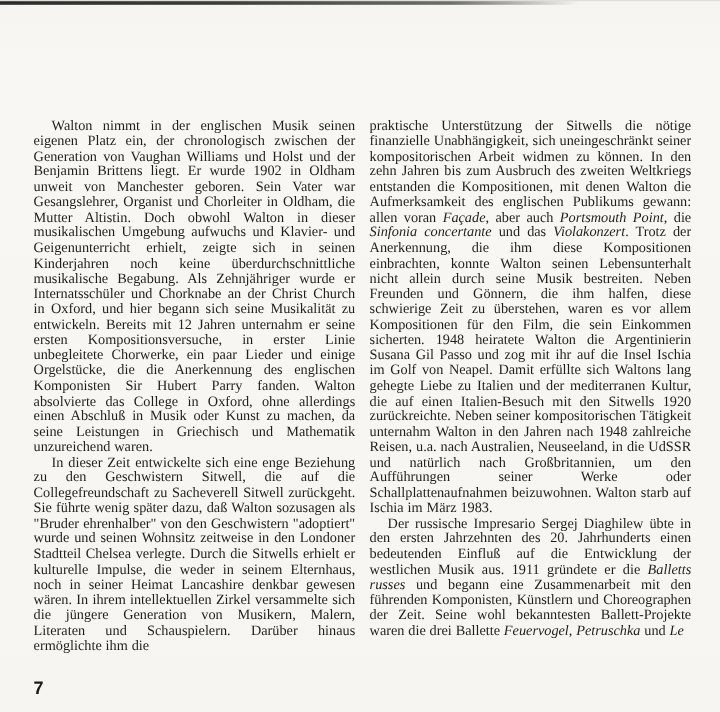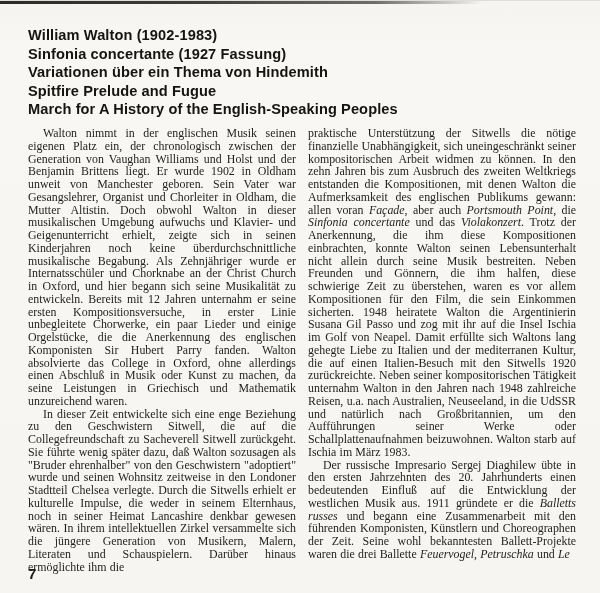--- a/index.html
+++ b/index.html
@@ -32,21 +32,21 @@
   .header{
     position:absolute;left:28px;top:26px;right:24px;
     font-family:"Liberation Sans", sans-serif;
     font-weight:bold;
     font-size:14.6px;
     line-height:18.6px;
     letter-spacing:0.1px;
     color:#141413;
   }
   .columns{
-    position:absolute;left:28px;top:127px;
+    position:absolute;left:28px;top:98px;
     width:548px;height:450px;
     display:flex;
     column-gap:12px;
     overflow:hidden;
   }
   .col{
     width:268px;
     text-align:justify;
     font-size:11.9px;
     line-height:12.75px;
@@ -70,27 +70,20 @@
   }
 </style>
 </head>
 <body>
 
 <div class="page">
 
   <div class="scan-edge-faint"></div>
   <div class="scan-edge"></div>
 
-  <div class="header">
-    <div>William Walton (1902-1983)</div>
-    <div>Sinfonia concertante (1927 Fassung)</div>
-    <div>Variationen über ein Thema von Hindemith</div>
-    <div>Spitfire Prelude and Fugue</div>
-    <div>March for A History of the English-Speaking Peoples</div>
-  </div>
 
   <div class="columns">
     <div class="col">
         <p class="para indent"><span>Walton nimmt in der englischen Musik seinen eigenen Platz ein, der chronologisch zwischen der Generation von Vaughan Williams und Holst und der Benjamin Brittens liegt. Er wurde 1902 in Oldham unweit von Manchester geboren. Sein Vater war Gesangslehrer, Organist und Chorleiter in Oldham, die Mutter Altistin. Doch obwohl Walton in dieser musikalischen Umgebung aufwuchs und Klavier- und Geigenunterricht erhielt, zeigte sich in seinen Kinderjahren noch keine überdurchschnittliche musikalische Begabung. Als Zehnjähriger wurde er Internatsschüler und Chorknabe an der Christ Church in Oxford, und hier begann sich seine Musikalität zu entwickeln. Bereits mit 12 Jahren unternahm er seine ersten Kompositionsversuche, in erster Linie unbegleitete Chorwerke, ein paar Lieder und einige Orgelstücke, die die Anerkennung des englischen Komponisten Sir Hubert Parry fanden. Walton absolvierte das College in Oxford, ohne allerdings einen Abschluß in Musik oder Kunst zu machen, da seine Leistungen in Griechisch und Mathematik unzureichend waren.</span></p>
         <p class="para indent"><span>In dieser Zeit entwickelte sich eine enge Beziehung zu den Geschwistern Sitwell, die auf die Collegefreundschaft zu Sacheverell Sitwell zurückgeht. Sie führte wenig später dazu, daß Walton sozusagen als "Bruder ehrenhalber" von den Geschwistern "adoptiert" wurde und seinen Wohnsitz zeitweise in den Londoner Stadtteil Chelsea verlegte. Durch die Sitwells erhielt er kulturelle Impulse, die weder in seinem Elternhaus, noch in seiner Heimat Lancashire denkbar gewesen wären. In ihrem intellektuellen Zirkel versammelte sich die jüngere Generation von Musikern, Malern, Literaten und Schauspielern. Darüber hinaus ermöglichte ihm die</span></p>
       </div>
     <div class="col">
         <p class="para"><span>praktische Unterstützung der Sitwells die nötige finanzielle Unabhängigkeit, sich uneingeschränkt seiner kompositorischen Arbeit widmen zu können. In den zehn Jahren bis zum Ausbruch des zweiten Weltkriegs entstanden die Kompositionen, mit denen Walton die Aufmerksamkeit des englischen Publikums gewann: allen voran </span><em>Façade</em><span>, aber auch </span><em>Portsmouth Point</em><span>, die </span><em>Sinfonia concertante</em><span> und das </span><em>Violakonzert</em><span>. Trotz der Anerkennung, die ihm diese Kompositionen einbrachten, konnte Walton seinen Lebensunterhalt nicht allein durch seine Musik bestreiten. Neben Freunden und Gönnern, die ihm halfen, diese schwierige Zeit zu überstehen, waren es vor allem Kompositionen für den Film, die sein Einkommen sicherten. 1948 heiratete Walton die Argentinierin Susana Gil Passo und zog mit ihr auf die Insel Ischia im Golf von Neapel. Damit erfüllte sich Waltons lang gehegte Liebe zu Italien und der mediterranen Kultur, die auf einen Italien-Besuch mit den Sitwells 1920 zurückreichte. Neben seiner kompositorischen Tätigkeit unternahm Walton in den Jahren nach 1948 zahlreiche Reisen, u.a. nach Australien, Neuseeland, in die UdSSR und natürlich nach Großbritannien, um den Aufführungen seiner Werke oder Schallplattenaufnahmen beizuwohnen. Walton starb auf Ischia im März 1983.</span></p>
         <p class="para indent"><span>Der russische Impresario Sergej Diaghilew übte in den ersten Jahrzehnten des 20. Jahrhunderts einen bedeutenden Einfluß auf die Entwicklung der westlichen Musik aus. 1911 gründete er die </span><em>Balletts russes</em><span> und begann eine Zusammenarbeit mit den führenden Komponisten, Künstlern und Choreographen der Zeit. Seine wohl bekanntesten Ballett-Projekte waren die drei Ballette </span><em>Feuervogel</em><span>, </span><em>Petruschka</em><span> und </span><em>Le</em></p>
       </div>

